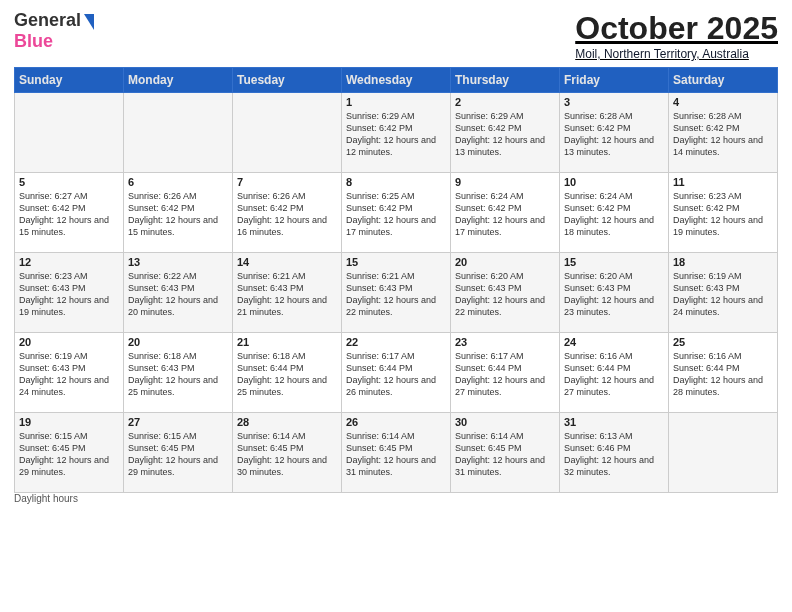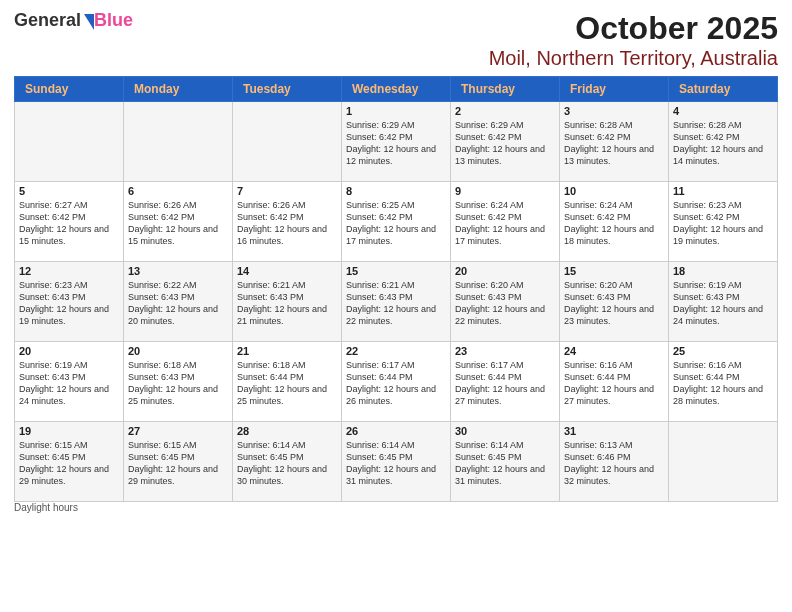--- a/index.html
+++ b/index.html
@@ -17,49 +17,50 @@
       background: #fff;
     }
     .header {
       display: flex;
       align-items: flex-start;
       justify-content: space-between;
       margin-bottom: 6px;
     }
     .logo {
       display: flex;
+      flex-direction: column;
       align-items: flex-start;
     }
     .logo-line {
       display: flex;
       align-items: center;
     }
     .title-area {
-      text-align: right;
+      text-decoration: underline;
     }
     .month-title {
       font-size: 32px;
       font-weight: bold;
       color: #222;
     }
     .location {
-      font-size: 20px;
-      color: #7f1d1d;
+      font-size: 12px;
+      color: #0f172a;
     }
     .calendar {
       width: 100%;
       border-collapse: collapse;
       table-layout: fixed;
     }
     .calendar thead tr th {
       background-color: #2060c0;
-      color: #fdba74;
+      color: #e5e5e5;
       font-size: 12px;
       font-weight: bold;
-      padding: 5px 10px;
+      padding: 5px 4px;
       text-align: left;
       border: 1px solid #3370cc;
     }
     .calendar tbody tr td {
       border: 1px solid #ccc;
       vertical-align: top;
       padding: 3px 4px;
       font-size: 9.5px;
       color: #333;
       height: 80px;

